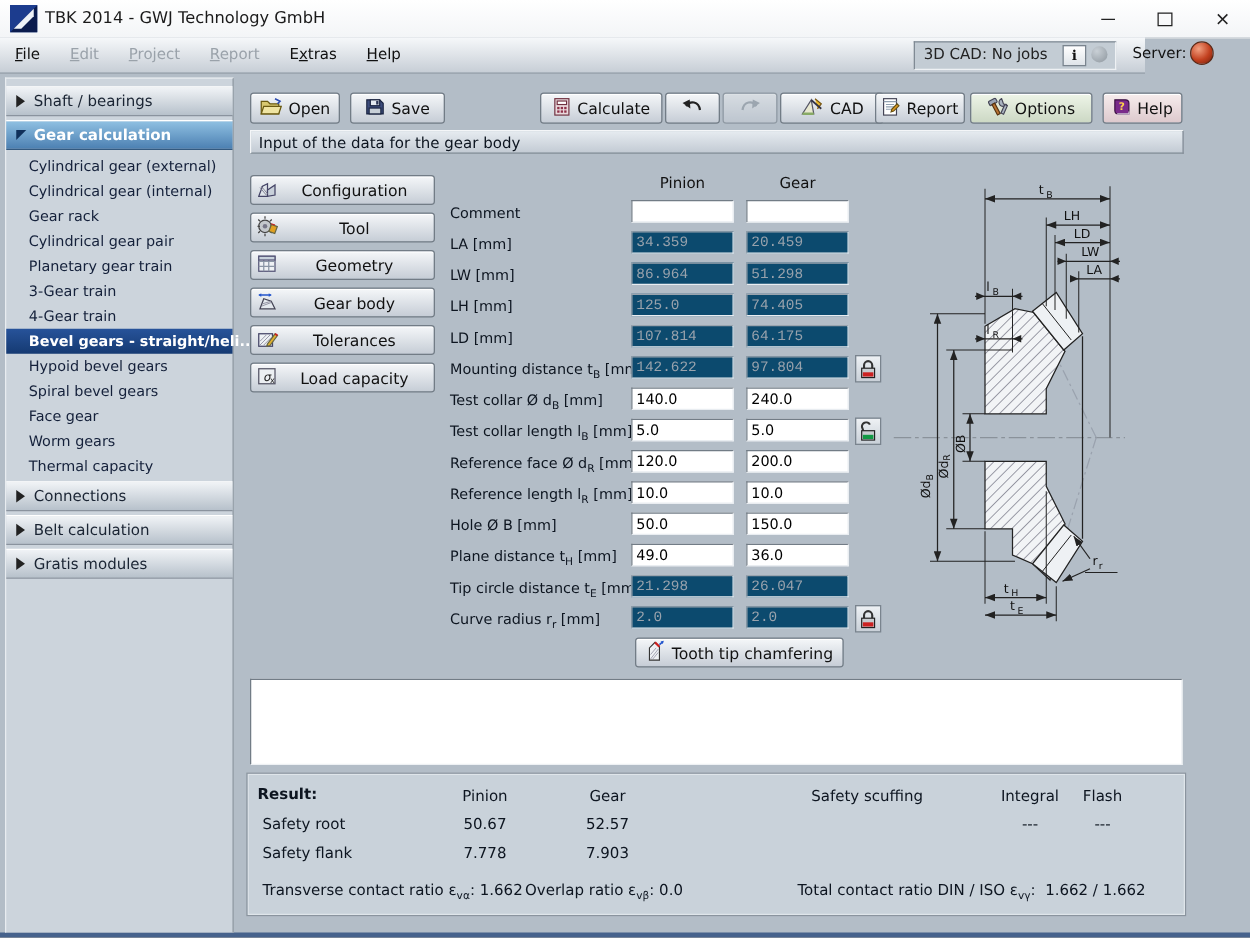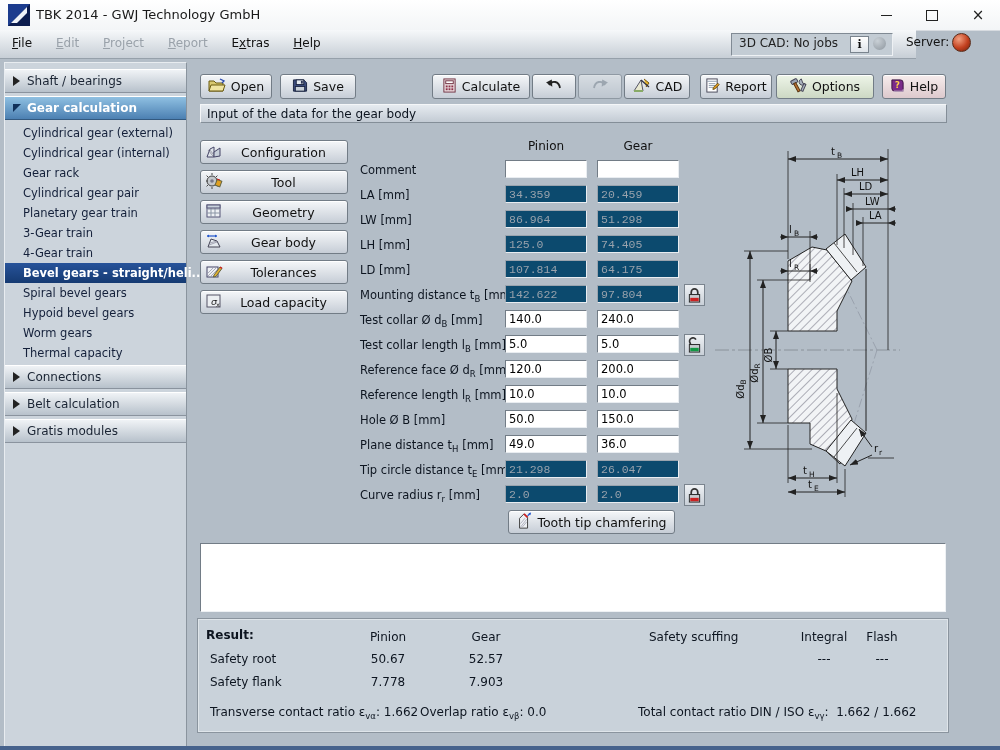--- a/index.html
+++ b/index.html
@@ -111,22 +111,23 @@
     <div class="sgroup">
       <div class="shead active"><span class="tri"></span><span>Gear calculation</span></div>
       <div class="sitem">Cylindrical gear (external)</div>
       <div class="sitem">Cylindrical gear (internal)</div>
       <div class="sitem">Gear rack</div>
       <div class="sitem">Cylindrical gear pair</div>
       <div class="sitem">Planetary gear train</div>
       <div class="sitem">3-Gear train</div>
       <div class="sitem">4-Gear train</div>
       <div class="sitem sel">Bevel gears - straight/heli...</div>
+      <div class="sitem">Hypoid bevel gears</div>
       <div class="sitem">Spiral bevel gears</div>
-      <div class="sitem">Hypoid bevel gears</div>
+      <div class="sitem">Face gear</div>
       <div class="sitem">Worm gears</div>
       <div class="sitem">Thermal capacity</div>
     </div>
     <div class="sgroup">
         <div class="shead"><span class="tri"></span><span>Connections</span></div>
       </div>
     <div class="sgroup">
         <div class="shead"><span class="tri"></span><span>Belt calculation</span></div>
       </div>
     <div class="sgroup">
@@ -171,21 +172,21 @@
           <path d="M4,6 C7,1 14,2 15,9" fill="none" stroke="#222" stroke-width="1.8"></path>
           <path d="M1,4 L8,7 L6,0 Z" fill="#222" transform="rotate(12 4 4)"></path>
         </svg></span>
   </div>
   <div class="btn dis" style="left:578px;top:74px;width:44px">
     <span><svg width="18" height="13" viewBox="0 0 18 13">
           <path d="M14,6 C11,1 4,2 3,9" fill="none" stroke="#8a949e" stroke-width="1.8"></path>
           <path d="M17,4 L10,7 L12,0 Z" fill="#8a949e" transform="rotate(-12 14 4)"></path>
         </svg></span>
   </div>
-  <div class="btn" style="left:624px;top:74px;width:66px">
+  <div class="btn" style="left:624px;top:74px;width:83px">
     <span><svg width="19" height="16" viewBox="0 0 19 16">
           <path d="M2,14 L9,3 L11,14 Z" fill="#e8e8d0" stroke="#556"></path>
           <path d="M2,14 h9" stroke="#8a6" stroke-width="2"></path>
           <path d="M12,2 l5,4 -3,4" fill="#e8b830" stroke="#775510"></path>
           <path d="M9,3 L17,10" stroke="#334" stroke-width="1.4"></path>
         </svg></span>
     <span>CAD</span>
   </div>
   <div class="btn" style="left:700px;top:74px;width:72px">
     <span><svg width="15" height="15" viewBox="0 0 16 16">

